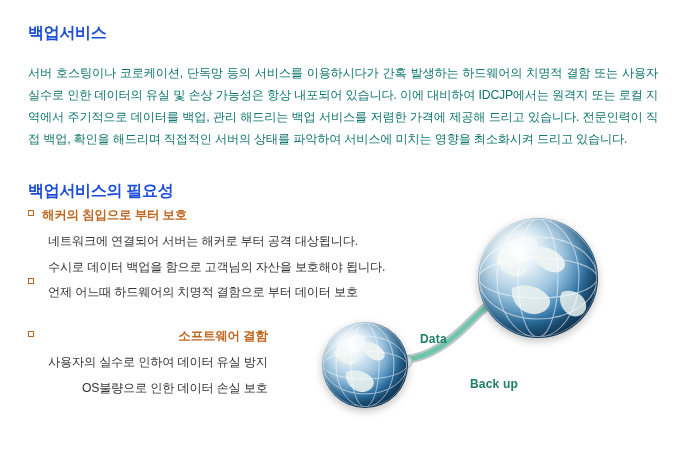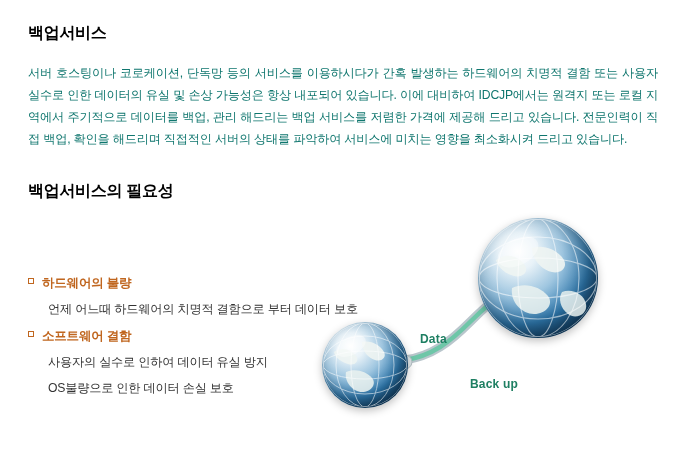--- a/index.html
+++ b/index.html
@@ -16,21 +16,21 @@
   }
   .page {
     position: relative;
     width: 680px;
     height: 460px;
   }
   .heading {
     position: absolute;
     font-size: 16px;
     font-weight: bold;
-    color: #000000;
+    color: #1d4ed8;
     letter-spacing: -0.3px;
   }
   #heading-main { left: 28px; top: 12px; }
   #heading-need { left: 28px; top: 168px; }
 
   .body-text {
     position: absolute;
     left: 28px;
     top: 50px;
     width: 630px;
@@ -40,21 +40,21 @@
     text-align: justify;
     letter-spacing: -0.2px;
   }
 
   .bullet-block {
     position: absolute;
     left: 28px;
   }
   #block-1 { top: 207px; }
   #block-2 { top: 275px; }
-  #block-3 { top: 328px; }
+  #block-3 { top: 328px; text-align: right; }
 
   .bullet-title {
     font-size: 12.5px;
     font-weight: bold;
     color: #b5651d;
     color: #c0661f;
     position: relative;
     padding-left: 14px;
     letter-spacing: -0.2px;
   }
@@ -129,25 +129,32 @@
 <body>
 
 <div class="page">
 
   <h1 class="heading" id="heading-main">백업서비스</h1>
 
   <p class="body-text">서버 호스팅이나 코로케이션, 단독망 등의 서비스를 이용하시다가 간혹 발생하는 하드웨어의 치명적 결함 또는 사용자 실수로 인한 데이터의 유실 및 손상 가능성은 항상 내포되어 있습니다. 이에 대비하여 IDCJP에서는 원격지 또는 로컬 지역에서 주기적으로 데이터를 백업, 관리 해드리는 백업 서비스를 저렴한 가격에 제공해 드리고 있습니다. 전문인력이 직접 백업, 확인을 해드리며 직접적인 서버의 상태를 파악하여 서비스에 미치는 영향을 최소화시켜 드리고 있습니다.</p>
 
   <h2 class="heading" id="heading-need">백업서비스의 필요성</h2>
 
+  <div class="bullet-block" id="block-1">
+    <div class="bullet-title">
+      <span class="bullet-marker"></span>
+      <span>해커의 침입으로 부터 보호</span>
+    </div>
+    <div class="bullet-line">네트워크에 연결되어 서버는 해커로 부터 공격 대상됩니다.</div>
+    <div class="bullet-line">수시로 데이터 백업을 함으로 고객님의 자산을 보호해야 됩니다.</div>
+  </div>
 
   <div class="bullet-block" id="block-2">
     <div class="bullet-title">
       <span class="bullet-marker"></span>
-      <span>하드웨어의 불량</span>
     </div>
     <div class="bullet-line">언제 어느때 하드웨어의 치명적 결함으로 부터 데이터 보호</div>
   </div>
 
   <div class="bullet-block" id="block-3">
     <div class="bullet-title">
       <span class="bullet-marker"></span>
       <span>소프트웨어 결함</span>
     </div>
     <div class="bullet-line">사용자의 실수로 인하여 데이터 유실 방지</div>

